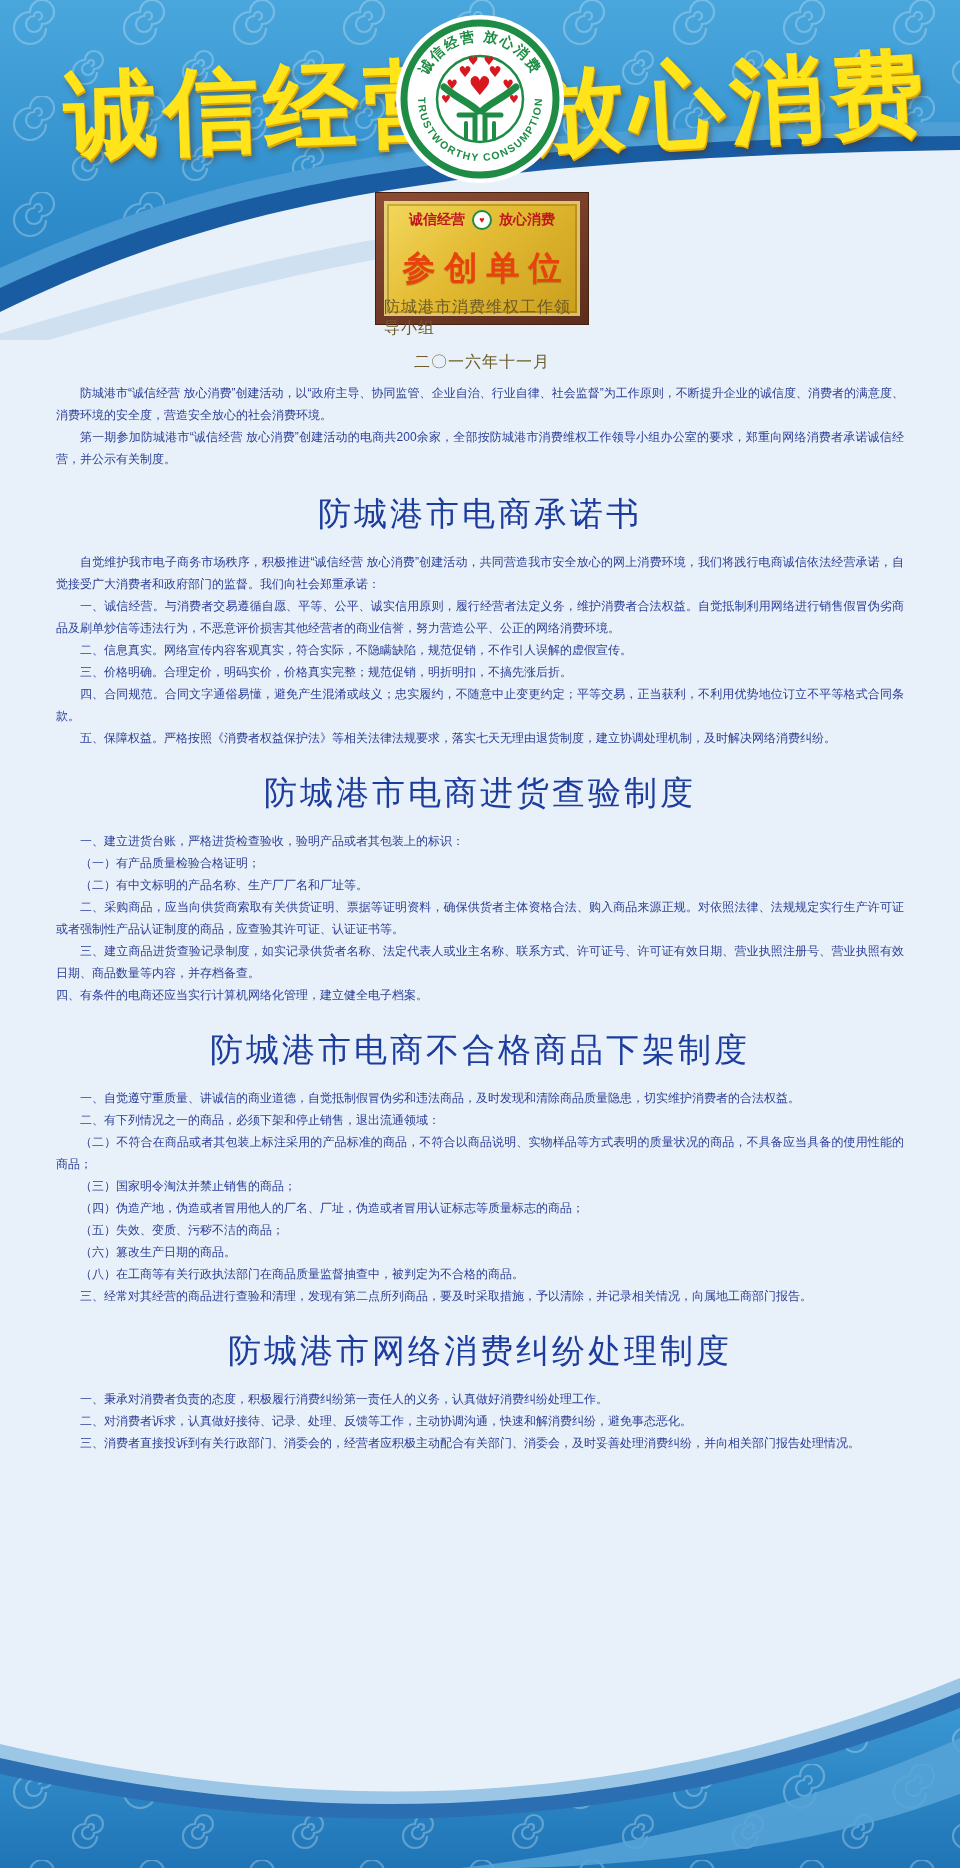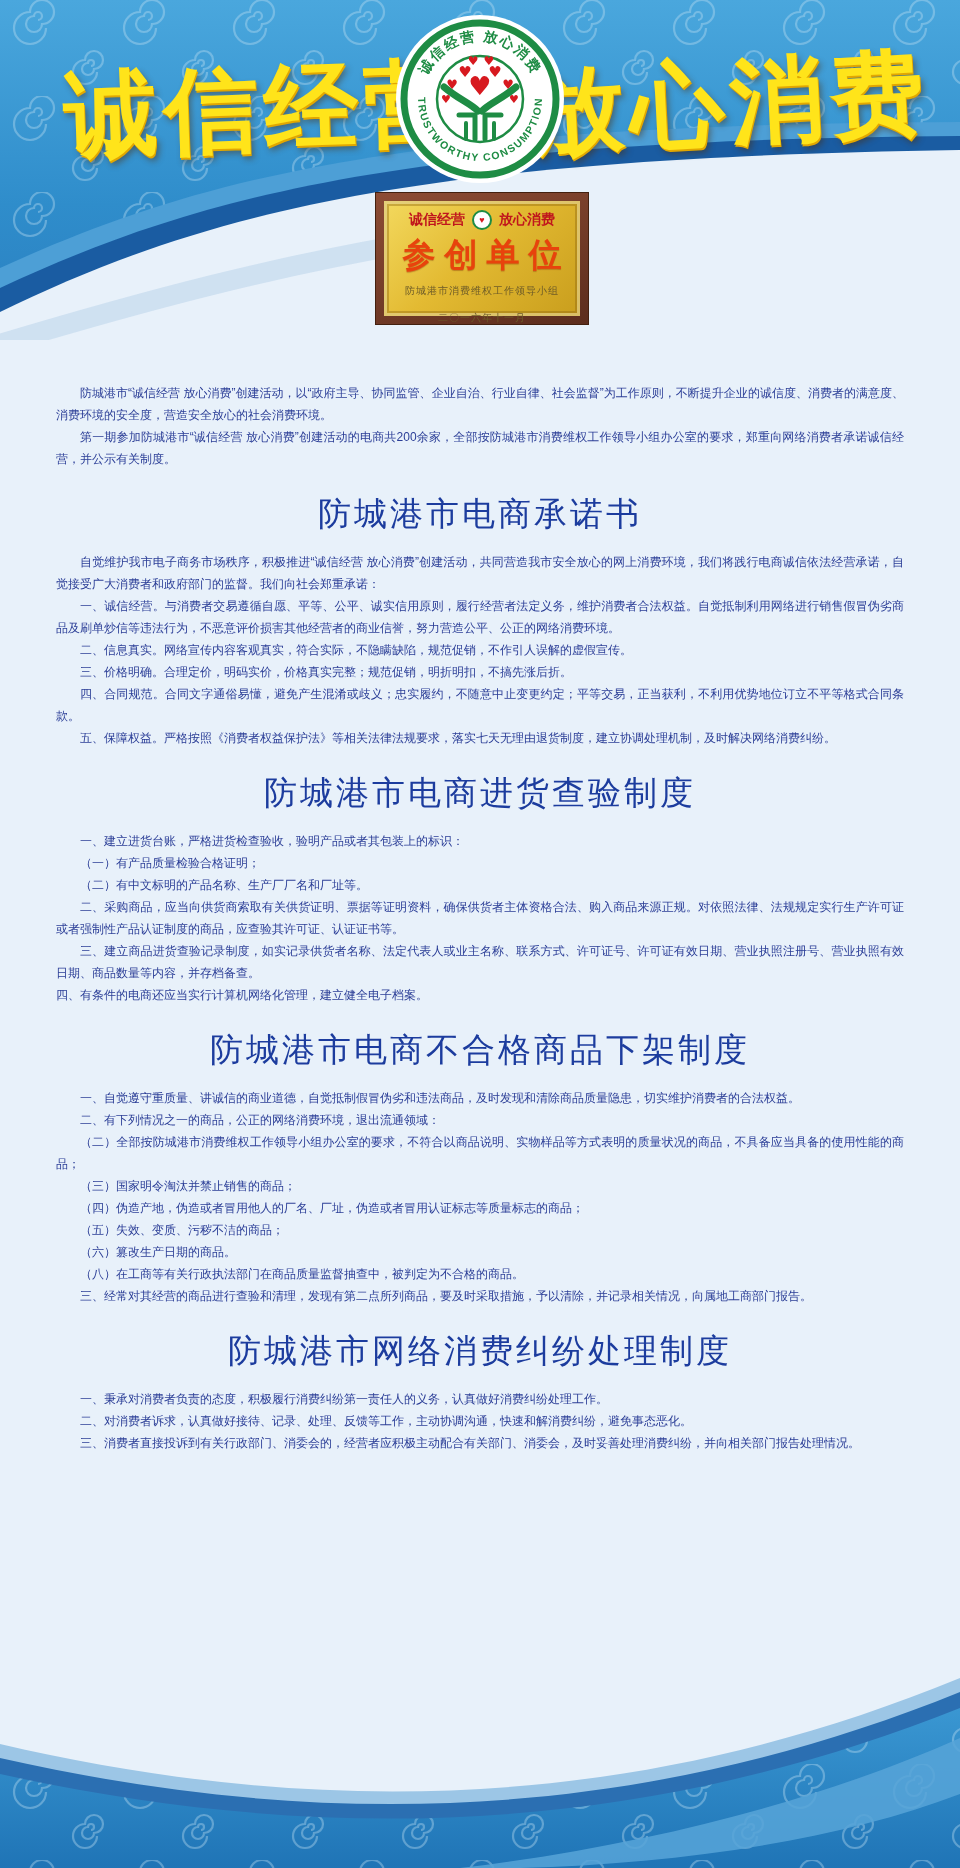--- a/index.html
+++ b/index.html
@@ -37,24 +37,24 @@
     background:linear-gradient(135deg,#f3d95e 0%,#e3ba32 45%,#c99e1d 100%);
     box-shadow:inset 0 0 0 3px rgba(252,238,170,.55), inset 0 0 0 5px rgba(140,100,15,.4);
     display:flex; flex-direction:column; align-items:center; padding-top:9px;
   }
   .plaque-row1 { display:flex; align-items:center; gap:7px; font-weight:bold; font-size:14px; color:#c0161d; }
   .plaque-minilogo {
     width:20px; height:20px; border-radius:50%; background:#fff; border:2px solid #1e8c44;
     display:flex; align-items:center; justify-content:center; font-size:9px; color:#d7191f;
   }
   .plaque-title {
-    margin-top:3px; font-size:33px; font-weight:bold; color:#e8430c;
+    margin-top:16px; font-size:33px; font-weight:bold; color:#e8430c;
     letter-spacing:9px; text-indent:9px; text-shadow:0 1px 1px rgba(120,30,0,.35);
   }
-  .plaque-issuer, .plaque-date { font-size:10px; color:#6d5b28; letter-spacing:1px; }
+  .plaque-issuer, .plaque-date { font-size:16px; color:#6d5b28; letter-spacing:1px; }
   .plaque-issuer { margin-top:6px; }
   .plaque-date   { margin-top:13px; }
 
   
   .content { position:relative; padding:42px 56px 0 56px; color:#2b3e97; }
   .content p.p { font-size:12px; line-height:22px; text-align:justify; text-indent:2em; }
   .content p.p.flush { text-indent:0; }
   .section-title {
     margin:22px 0 14px 0; text-align:center; font-size:33px; font-weight:normal;
     color:#1c3c9e; letter-spacing:3px;
@@ -164,22 +164,22 @@
       <p class="p">（一）有产品质量检验合格证明；</p>
       <p class="p">（二）有中文标明的产品名称、生产厂厂名和厂址等。</p>
       <p class="p">二、采购商品，应当向供货商索取有关供货证明、票据等证明资料，确保供货者主体资格合法、购入商品来源正规。对依照法律、法规规定实行生产许可证或者强制性产品认证制度的商品，应查验其许可证、认证证书等。</p>
       <p class="p">三、建立商品进货查验记录制度，如实记录供货者名称、法定代表人或业主名称、联系方式、许可证号、许可证有效日期、营业执照注册号、营业执照有效日期、商品数量等内容，并存档备查。</p>
       <p class="p flush">四、有条件的电商还应当实行计算机网络化管理，建立健全电子档案。</p>
     </div>
 
     <div>
       <h2 class="section-title">防城港市电商不合格商品下架制度</h2>
       <p class="p">一、自觉遵守重质量、讲诚信的商业道德，自觉抵制假冒伪劣和违法商品，及时发现和清除商品质量隐患，切实维护消费者的合法权益。</p>
-      <p class="p">二、有下列情况之一的商品，公正的网络消费环境，退出流通领域：</p>
-      <p class="p">（二）全部按防城港市消费维权工作领导小组办公室的要求，不符合以商品说明、实物样品等方式表明的质量状况的商品，不具备应当具备的使用性能的商品；</p>
+      <p class="p">二、有下列情况之一的商品，必须下架和停止销售，退出流通领域：</p>
+      <p class="p">（二）不符合在商品或者其包装上标注采用的产品标准的商品，不符合以商品说明、实物样品等方式表明的质量状况的商品，不具备应当具备的使用性能的商品；</p>
       <p class="p">（三）国家明令淘汰并禁止销售的商品；</p>
       <p class="p">（四）伪造产地，伪造或者冒用他人的厂名、厂址，伪造或者冒用认证标志等质量标志的商品；</p>
       <p class="p">（五）失效、变质、污秽不洁的商品；</p>
       <p class="p">（六）篡改生产日期的商品。</p>
       <p class="p">（八）在工商等有关行政执法部门在商品质量监督抽查中，被判定为不合格的商品。</p>
       <p class="p">三、经常对其经营的商品进行查验和清理，发现有第二点所列商品，要及时采取措施，予以清除，并记录相关情况，向属地工商部门报告。</p>
     </div>
 
     <div>
       <h2 class="section-title">防城港市网络消费纠纷处理制度</h2>

